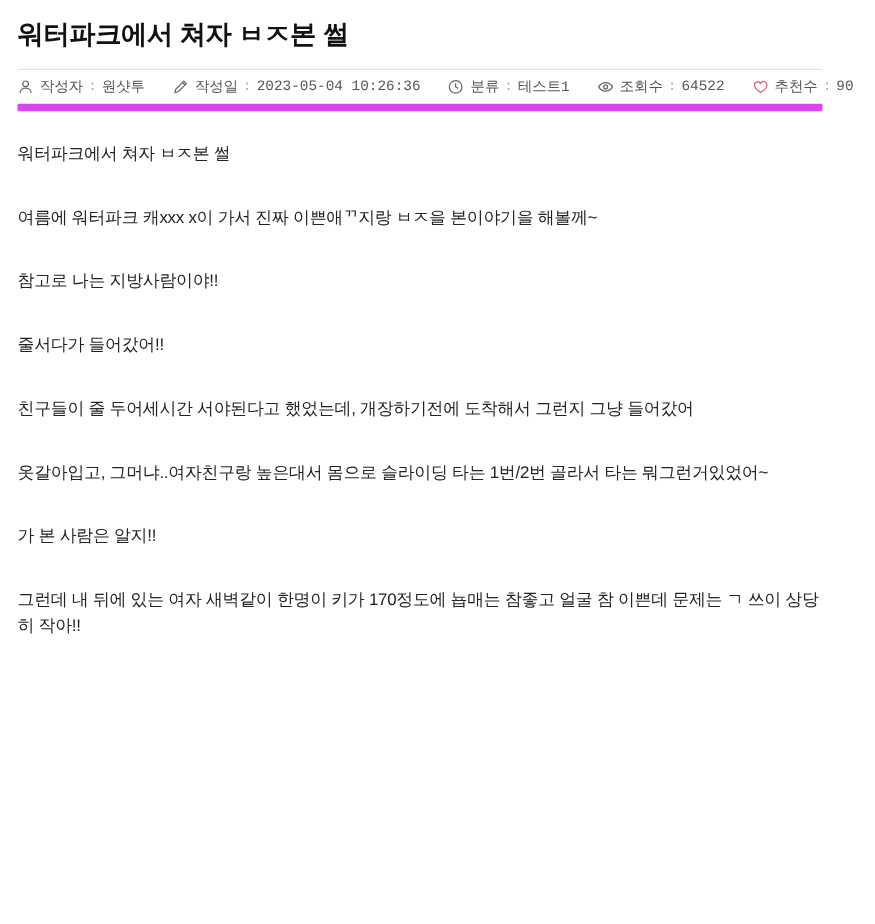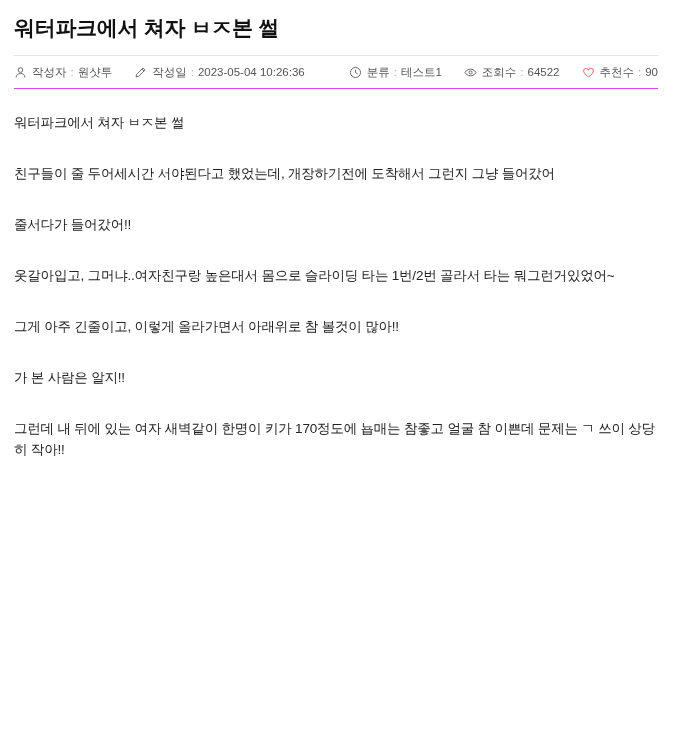--- a/index.html
+++ b/index.html
@@ -25,25 +25,26 @@
     color: #111111;
     letter-spacing: -0.3px;
     margin: 14px 0 0 0;
     padding: 0 0 14px 0;
     line-height: 1.3;
   }
   .meta-bar {
     display: flex;
     align-items: center;
     border-top: 1px solid #e4e4e4;
-    border-bottom: 1px solid #d946ef;
+    border-bottom: 6px solid #d946ef;
     height: 34px;
     font-size: 11.5px;
     color: #555555;
     white-space: nowrap;
+    font-family: Liberation Mono, monospace;
   }
   .meta-left {
     display: flex;
     align-items: center;
     flex: 1 1 auto;
   }
   .meta-right {
     display: flex;
     align-items: center;
     flex: 0 0 auto;
@@ -149,21 +150,22 @@
         <span class="meta-label">추천수</span>
         <span class="meta-sep">:</span>
         <span class="meta-value">90</span>
       </div>
 
     </div>
   </div>
 
   <div class="body-content">
     <p>워터파크에서  쳐자 ㅂㅈ본 썰</p>
+    <p>여름에 워터파크 캐xxx x이 가서 진짜 이쁜애ᄁ지랑 ㅂㅈ을 본이야기을 해볼께~</p>
+    <p>참고로 나는 지방사람이야!!</p>
+    <p>줄서다가 들어갔어!!</p>
     <p>친구들이 줄 두어세시간 서야된다고 했었는데, 개장하기전에 도착해서 그런지 그냥 들어갔어</p>
-    <p>줄서다가 들어갔어!!</p>
     <p>옷갈아입고, 그머냐..여자친구랑 높은대서 몸으로 슬라이딩 타는 1번/2번 골라서 타는 뭐그런거있었어~</p>
-    <p>그게 아주 긴줄이고, 이렇게 올라가면서 아래위로 참 볼것이 많아!!</p>
     <p>가 본 사람은 알지!!</p>
     <p>그런데 내 뒤에 있는 여자 새벽같이 한명이 키가 170정도에 뇹매는 참좋고 얼굴 참 이쁜데 문제는 ㄱ 쓰이 상당히 작아!!</p>
   </div>
 
 </div>
 
 </body></html>

